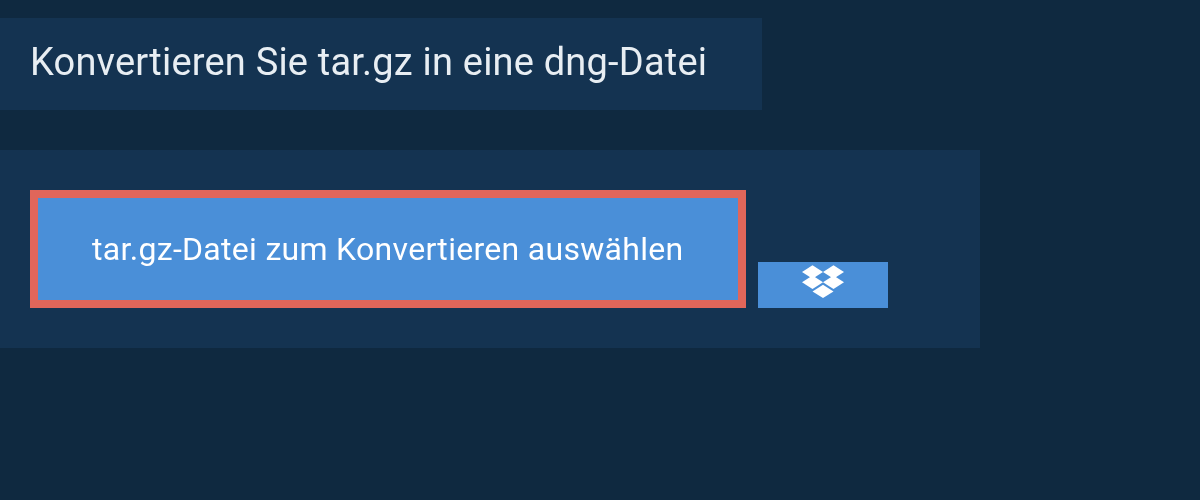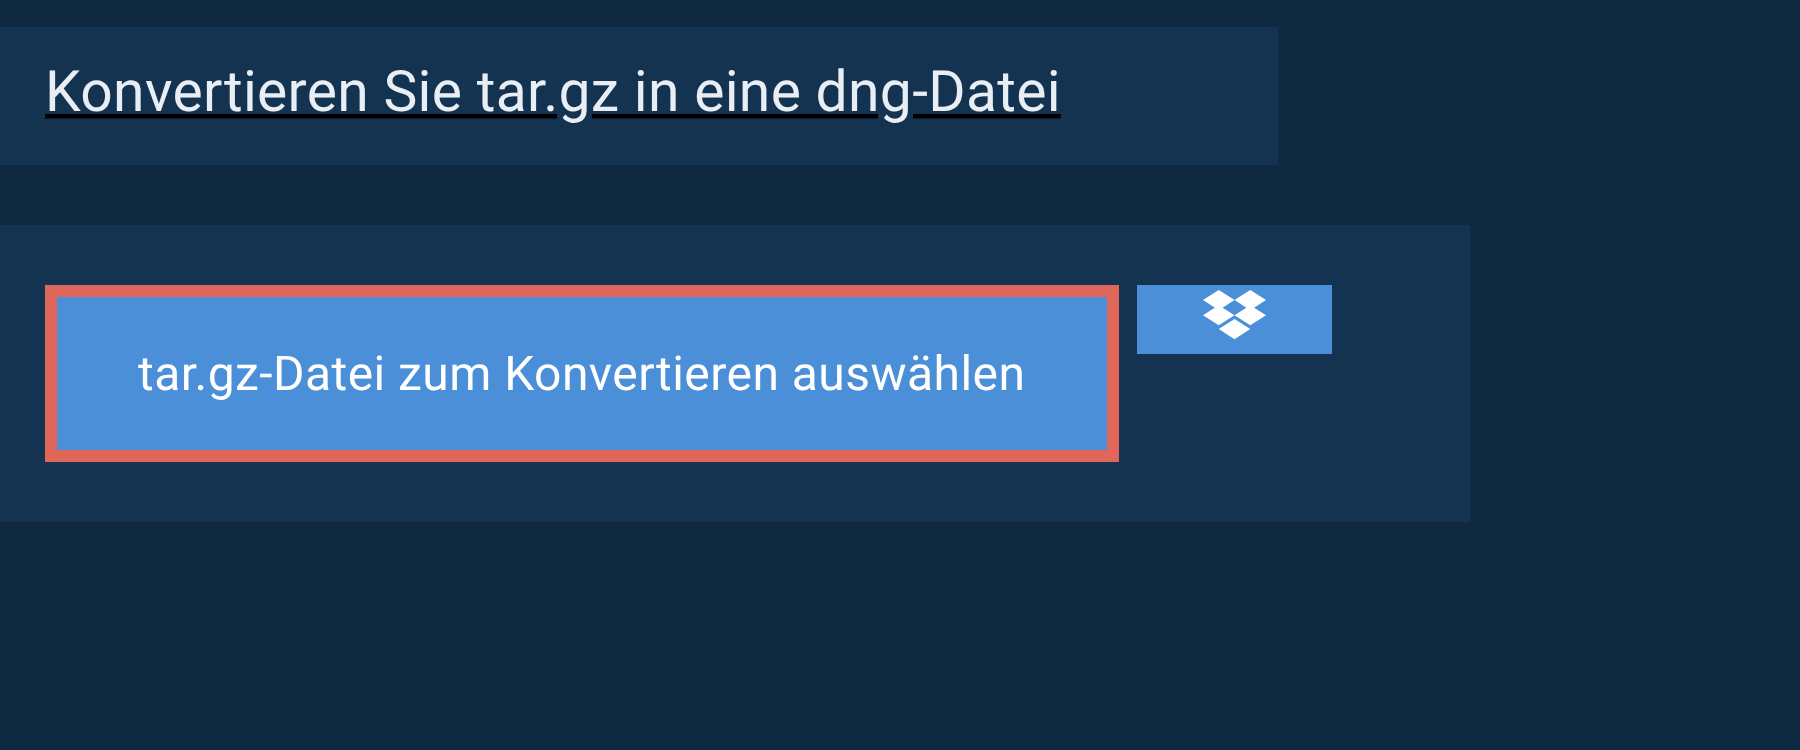--- a/index.html
+++ b/index.html
@@ -15,32 +15,31 @@
       overflow: hidden;
     }
     .container {
       width: 980px;
       margin-left: 0;
       padding-top: 18px;
     }
     .header {
       background-color: #143351;
       padding: 22px 30px 26px 30px;
-      width: 852px;
-      text-decoration: underline;
+      width: 762px;
     }
     .header-title {
       color: #e8eef3;
       font-size: 38px;
       font-weight: 400;
       letter-spacing: 0.2px;
     }
     .button-row {
       display: flex;
-      align-items: flex-start;
+      align-items: flex-end;
       padding: 40px 30px 40px 30px;
       gap: 12px;
       background-color: #143351;
       margin-top: 40px;
       width: 980px;
     }
     .select-button {
       background-color: #4a8fd8;
       border: 8px solid #e0665a;
       color: #ffffff;

